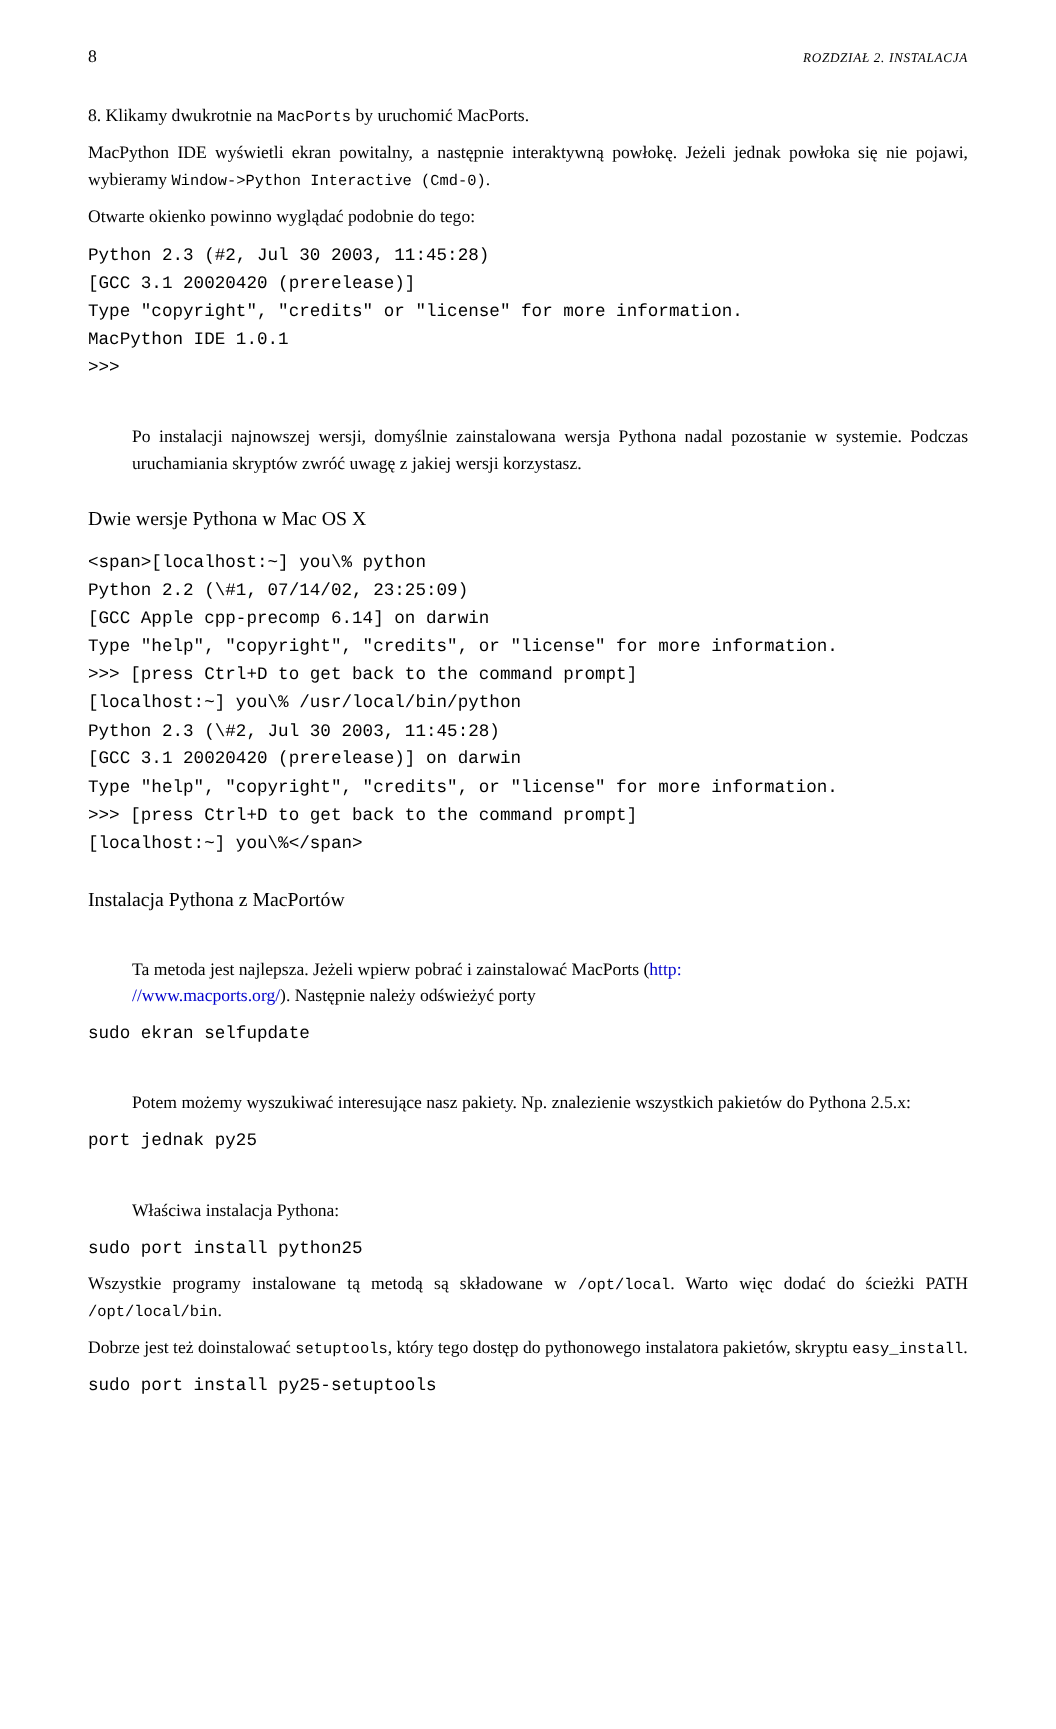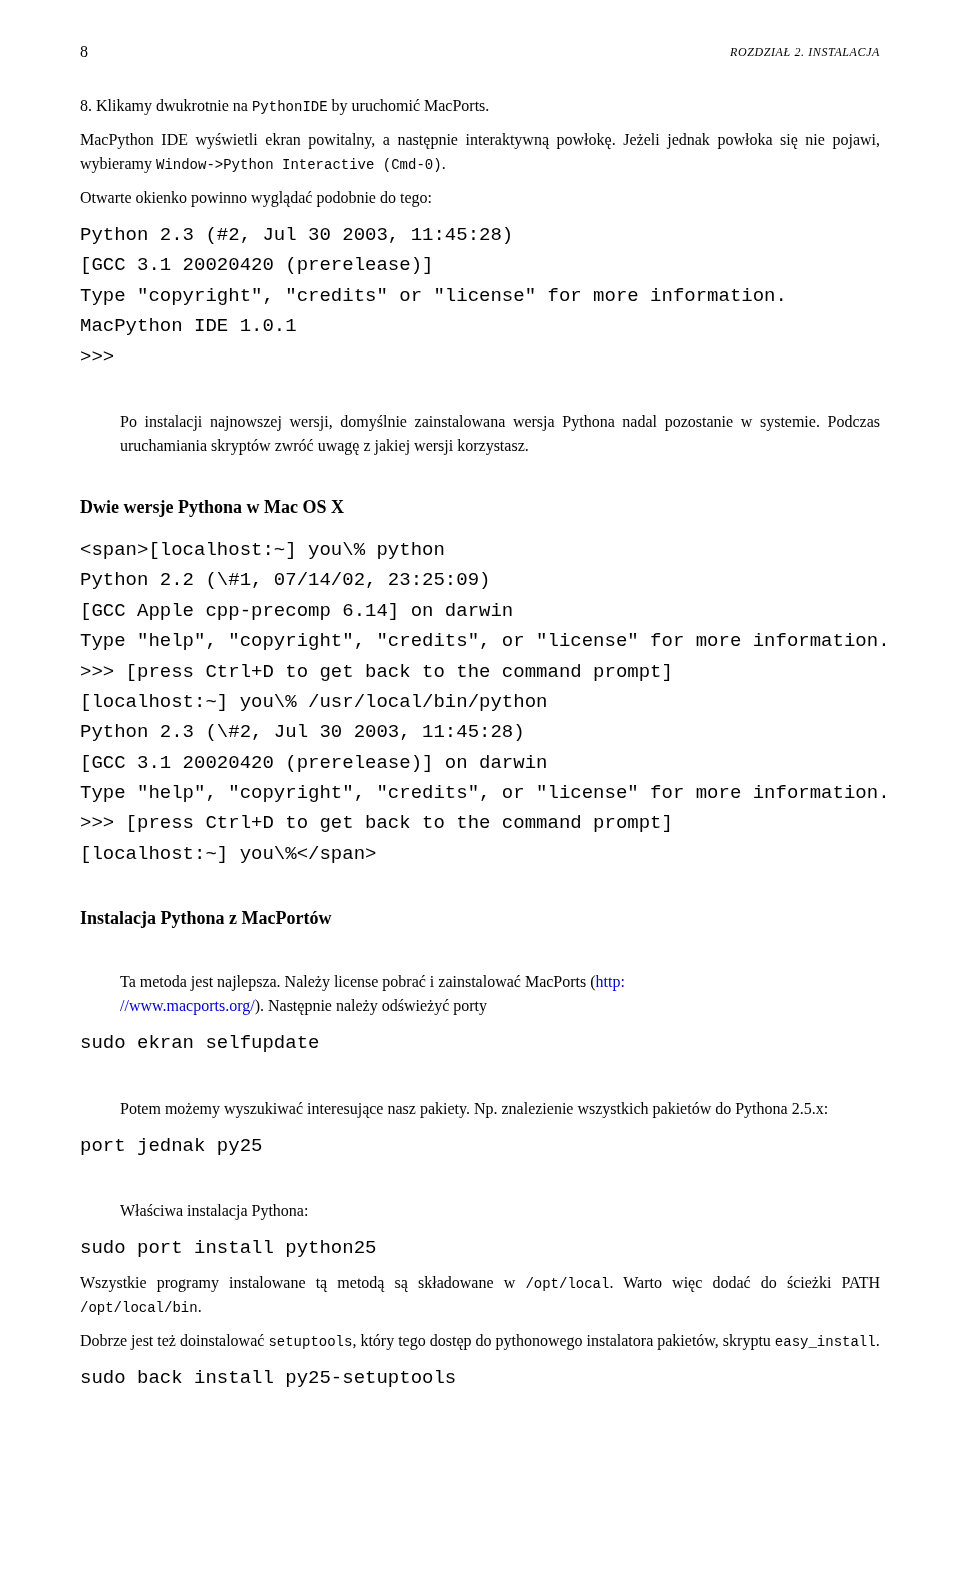--- a/index.html
+++ b/index.html
@@ -44,21 +44,21 @@
       font-family: 'Times New Roman', Times, serif;
     }
 
     p {
       margin-bottom: 10px;
       text-align: justify;
     }
 
     .code-block {
       font-family: 'Courier New', Courier, monospace;
-      font-size: 19px;
+      font-size: 16px;
       line-height: 1.6;
       margin: 8px 0 8px 0;
       white-space: pre;
     }
 
     .inline-code {
       font-family: 'Courier New', Courier, monospace;
       font-size: 14px;
     }
 
@@ -67,35 +67,35 @@
       margin-top: 38px;
     }
 
     .link {
       color: #0000cc;
       text-decoration: none;
     }
 
     .section-heading {
       font-size: 18px;
-      font-weight: bold;
-      margin: 36px 0 14px 0;
+      font-weight: normal;
+      margin: 24px 0 14px 0;
       font-family: 'Times New Roman', Times, serif;
     }
   </style>
 </head>
 <body>
 
 <div class="page-header">
   <span class="page-number">8</span>
   <span class="chapter-title">ROZDZIAŁ 2. INSTALACJA</span>
 </div>
 
 <p>
-  <span>8. Klikamy dwukrotnie na </span><span class="inline-code">PythonIDE</span><span> by uruchomić MacPorts.</span>
+  <span>8. Klikamy dwukrotnie na </span><span class="inline-code">MacPorts</span><span> by uruchomić MacPorts.</span>
 </p>
 
 <p>
   <span>MacPython IDE wyświetli ekran powitalny, a następnie interaktywną powłokę. Jeżeli jednak powłoka się nie pojawi, wybieramy </span><span class="inline-code">Window-&gt;Python Interactive (Cmd-0)</span><span>.</span>
 </p>
 
 <p>Otwarte okienko powinno wyglądać podobnie do tego:</p>
 
 <div class="code-block">Python 2.3 (#2, Jul 30 2003, 11:45:28)
 [GCC 3.1 20020420 (prerelease)]
@@ -117,34 +117,34 @@
 [localhost:~] you\% /usr/local/bin/python
 Python 2.3 (\#2, Jul 30 2003, 11:45:28)
 [GCC 3.1 20020420 (prerelease)] on darwin
 Type "help", "copyright", "credits", or "license" for more information.
 &gt;&gt;&gt; [press Ctrl+D to get back to the command prompt]
 [localhost:~] you\%&lt;/span&gt;</div>
 
 <h2 class="section-heading">Instalacja Pythona z MacPortów</h2>
 
 <p class="indent">
-  <span>Ta metoda jest najlepsza. Należy license pobrać i zainstalować MacPorts (</span><a class="link"><span>http:</span><br><span>//www.macports.org/</span></a><span>). Następnie należy odświeżyć porty</span>
+  <span>Ta metoda jest najlepsza. Jeżeli wpierw pobrać i zainstalować MacPorts (</span><a class="link"><span>http:</span><br><span>//www.macports.org/</span></a><span>). Następnie należy odświeżyć porty</span>
 </p>
 
 <div class="code-block">sudo ekran selfupdate</div>
 
 <p class="indent">Potem możemy wyszukiwać interesujące nasz pakiety. Np. znalezienie wszystkich pakietów do Pythona 2.5.x:</p>
 
 <div class="code-block">port jednak py25</div>
 
 <p class="indent">Właściwa instalacja Pythona:</p>
 
 <div class="code-block">sudo port install python25</div>
 
 <p>
   <span>Wszystkie programy instalowane tą metodą są składowane w </span><span class="inline-code">/opt/local</span><span>. Warto więc dodać do ścieżki PATH </span><span class="inline-code">/opt/local/bin</span><span>.</span>
 </p>
 
 <p>
   <span>Dobrze jest też doinstalować </span><span class="inline-code">setuptools</span><span>, który tego dostęp do pythonowego instalatora pakietów, skryptu </span><span class="inline-code">easy_install</span><span>.</span>
 </p>
 
-<div class="code-block">sudo back install py25-setuptools</div>
+<div class="code-block">sudo port install py25-setuptools</div>
 
 </body></html>

